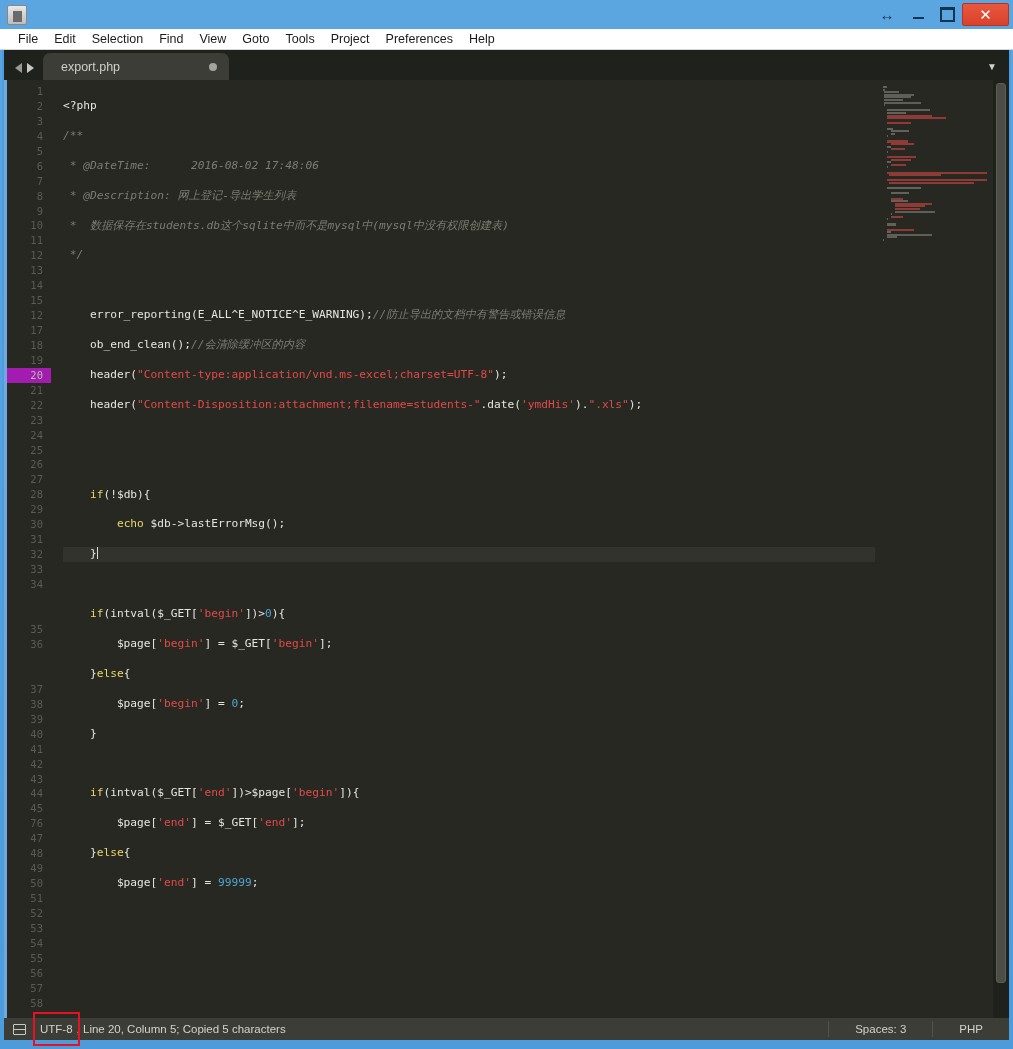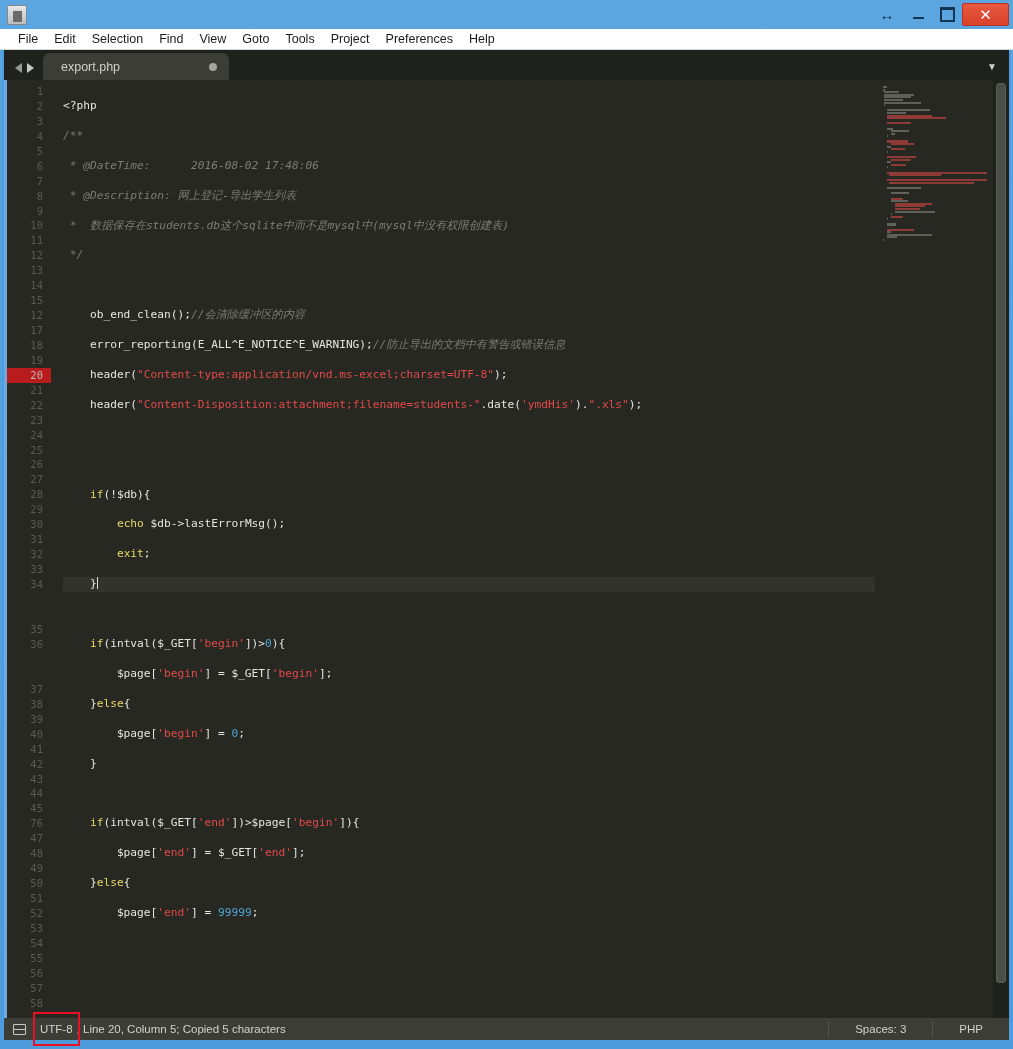--- a/index.html
+++ b/index.html
@@ -141,21 +141,21 @@
     background: #6fa8dc;
   }
   .gutter {
     flex: 0 0 44px; background: #272822;
     padding-top: 4px; text-align: right;
     font-family: "DejaVu Sans Mono", monospace;
     font-size: 10.5px; color: #5a5b54;
     user-select: none;
   }
   .gutter .ln { height: 14.95px; line-height: 14.95px; padding-right: 8px; }
-  .gutter .ln.active { color: #b8b9b1; background: #b91c1c; }
+  .gutter .ln.active { color: #b8b9b1; background: #a21caf; }
 
   .code {
     flex: 1 1 auto; padding-top: 4px; padding-left: 12px;
     font-family: "DejaVu Sans Mono", monospace;
     font-size: 11.2px; line-height: 14.95px;
     color: #e6e6e0; white-space: pre; overflow: hidden;
   }
   .code .row { height: 14.95px; }
   .code .row.active { background: #32332c; }
 
@@ -332,29 +332,28 @@
         </div>
 
       <div class="code">
 <div class="row"><span class="c-plain">&lt;?php</span></div>
 <div class="row"><span class="c-comment">/**</span></div>
 <div class="row"><span class="c-comment"> * @DateTime:      2016-08-02 17:48:06</span></div>
 <div class="row"><span class="c-comment"> * @Description: 网上登记-导出学生列表</span></div>
 <div class="row"><span class="c-comment"> *  数据保存在students.db这个sqlite中而不是mysql中(mysql中没有权限创建表)</span></div>
 <div class="row"><span class="c-comment"> */</span></div>
 <div class="row"> </div>
+<div class="row"><span class="c-plain">    error_reporting(E_ALL^E_NOTICE^E_WARNING);</span><span class="c-comment">//防止导出的文档中有警告或错误信息</span></div>
 <div class="row"><span class="c-plain">    ob_end_clean();</span><span class="c-comment">//会清除缓冲区的内容</span></div>
-<div class="row"><span class="c-plain">    error_reporting(E_ALL^E_NOTICE^E_WARNING);</span><span class="c-comment">//防止导出的文档中有警告或错误信息</span></div>
 <div class="row"><span class="c-plain">    header(</span><span class="c-string">"Content-type:application/vnd.ms-excel;charset=UTF-8"</span><span class="c-plain">);</span></div>
 <div class="row"><span class="c-plain">    header(</span><span class="c-string">"Content-Disposition:attachment;filename=students-"</span><span class="c-plain">.date(</span><span class="c-string">'ymdHis'</span><span class="c-plain">).</span><span class="c-string">".xls"</span><span class="c-plain">);</span></div>
 <div class="row"> </div>
 <div class="row"> </div>
 <div class="row"><span class="c-kw">    if</span><span class="c-plain">(!$db){</span></div>
 <div class="row"><span class="c-plain">        </span><span class="c-kw">echo</span><span class="c-plain"> $db-&gt;lastErrorMsg();</span></div>
-<div class="row"><span class="c-plain">        </span><span class="c-kw">exit</span><span class="c-plain">;</span></div>
 <div class="row active"><span class="c-plain">    }</span><span class="cursor-caret"></span></div>
 <div class="row"> </div>
 <div class="row"><span class="c-kw">    if</span><span class="c-plain">(intval($_GET[</span><span class="c-string">'begin'</span><span class="c-plain">])&gt;</span><span class="c-num">0</span><span class="c-plain">){</span></div>
 <div class="row"><span class="c-plain">        $page[</span><span class="c-string">'begin'</span><span class="c-plain">] = $_GET[</span><span class="c-string">'begin'</span><span class="c-plain">];</span></div>
 <div class="row"><span class="c-plain">    }</span><span class="c-kw">else</span><span class="c-plain">{</span></div>
 <div class="row"><span class="c-plain">        $page[</span><span class="c-string">'begin'</span><span class="c-plain">] = </span><span class="c-num">0</span><span class="c-plain">;</span></div>
 <div class="row"><span class="c-plain">    }</span></div>
 <div class="row"> </div>
 <div class="row"><span class="c-kw">    if</span><span class="c-plain">(intval($_GET[</span><span class="c-string">'end'</span><span class="c-plain">])&gt;$page[</span><span class="c-string">'begin'</span><span class="c-plain">]){</span></div>
 <div class="row"><span class="c-plain">        $page[</span><span class="c-string">'end'</span><span class="c-plain">] = $_GET[</span><span class="c-string">'end'</span><span class="c-plain">];</span></div>

